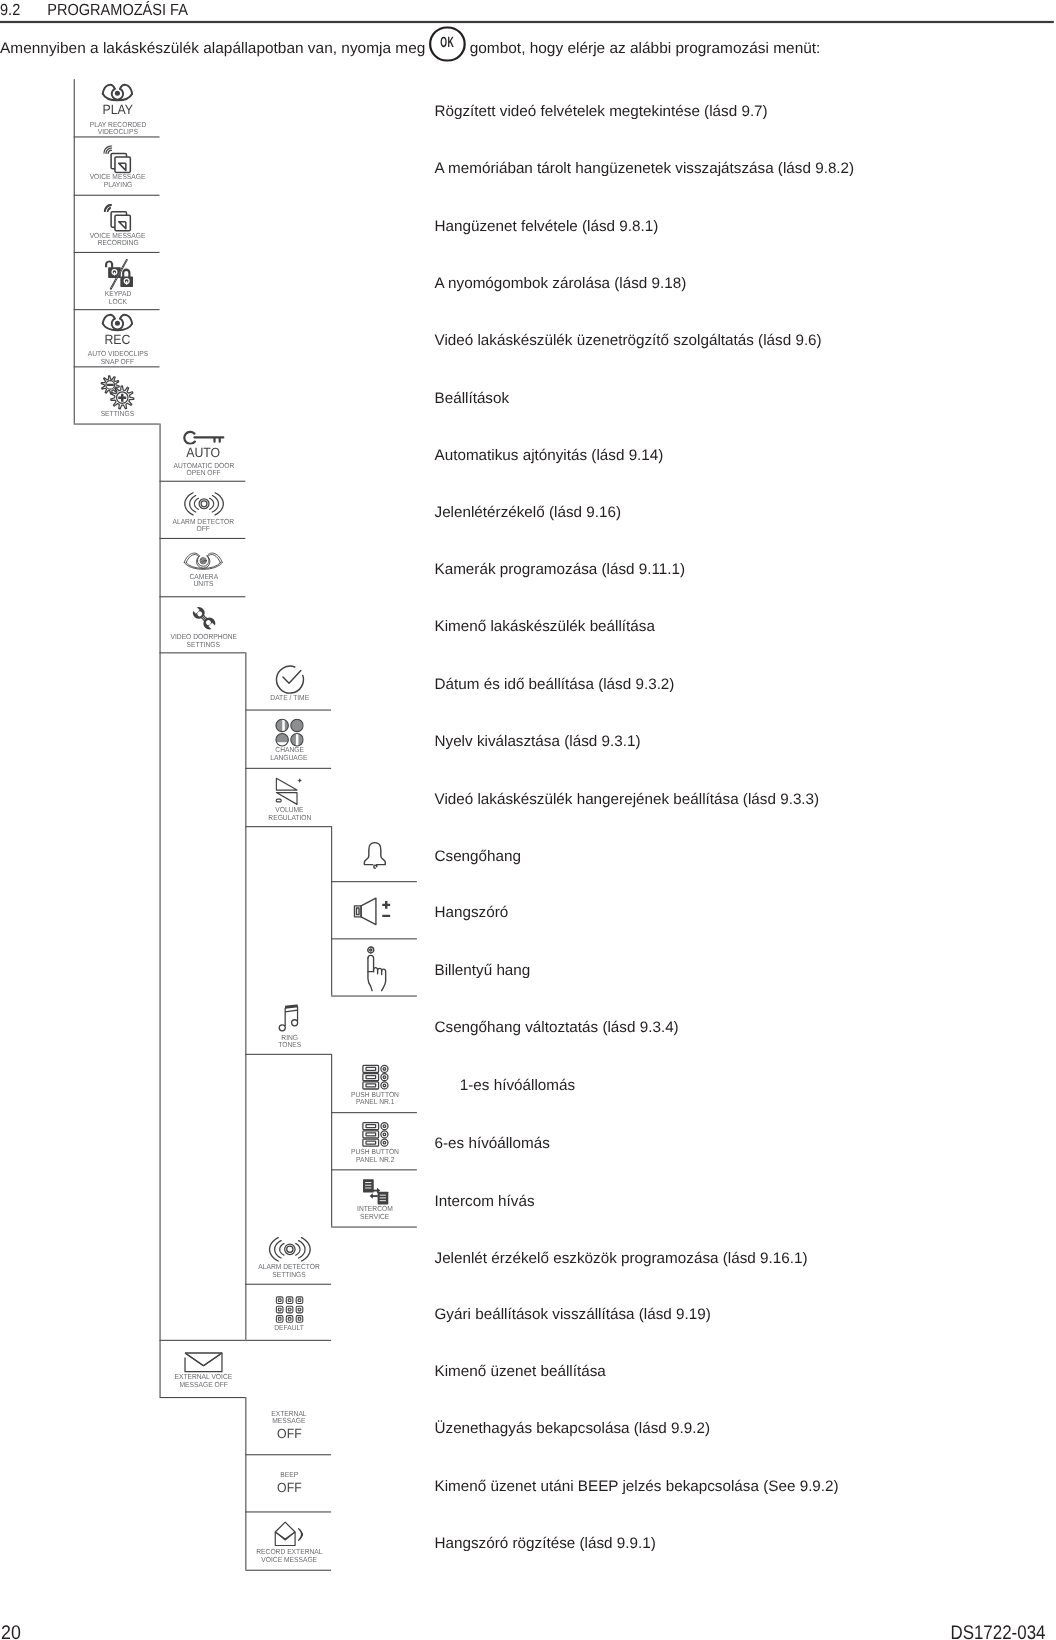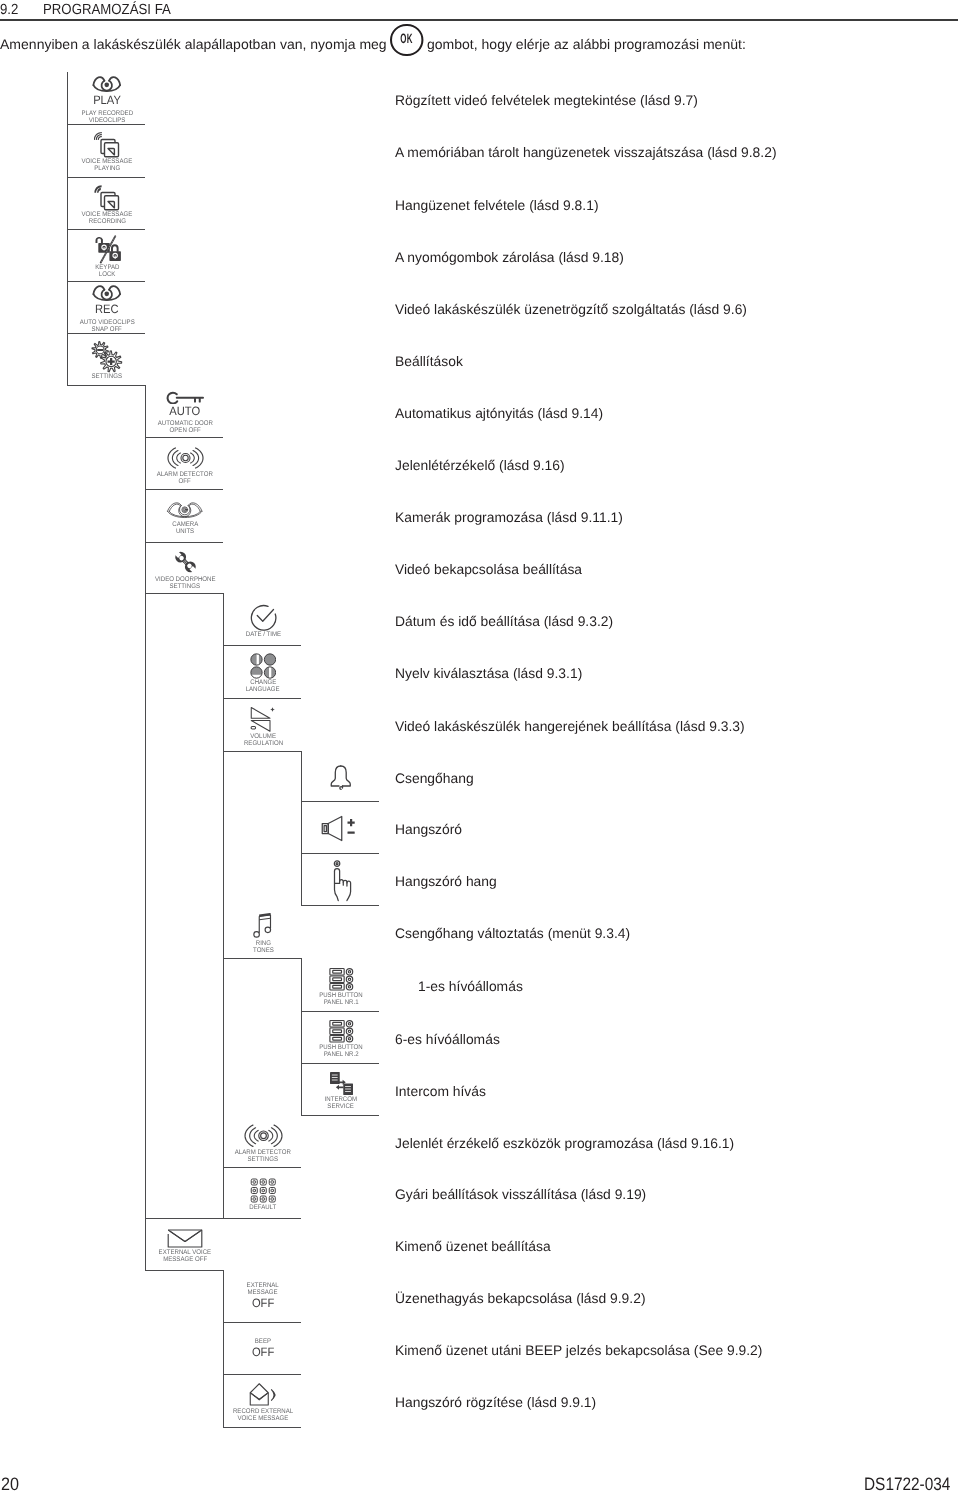--- a/index.html
+++ b/index.html
@@ -276,21 +276,21 @@
   <path d="M20.4,23.3 h7.2"></path>
                 <path d="M20.4,25.6 h7.2"></path>
                 <path d="M20.4,27.9 h7.2"></path>
  </g>
 </g>
           </svg>
         </span>
         <span class="sub">VIDEO DOORPHONE</span>
         <span class="sub">SETTINGS</span>
       </div>
-      <div class="rtxt" style="left:395px;top:562.0px">Videó bekapcsolása beállítása</div>
+      <div class="rtxt" style="left:395px;top:562.0px">Kimenő lakáskészülék beállítása</div>
       <div class="cell" style="left:224.0px;top:593px;height:52px">
         <span class="icowrap">
           <svg width="28" height="28" viewBox="0 0 56 56">
 <g fill="none" stroke="#414042" stroke-width="2.6" stroke-linecap="round" stroke-linejoin="round">
 <path d="M38.0,6.8 A24.5,24.5 0 1 0 52.5,22.0"></path>
 <path d="M16.5,25.0 L27.5,36.4 L49.0,13.0"></path>
 </g>
           </svg>
         </span>
         <span class="sub">DATE / TIME</span>
@@ -384,37 +384,37 @@
 <path d="M18.4,41.0 A3.5,3.5 0 0 1 25.4,41.0 L25.4,48.0"></path>
 <path d="M25.4,42.3 A3.5,3.5 0 0 1 32.4,42.3 L32.4,49.6"></path>
 <path d="M32.4,43.6 A3.5,3.5 0 0 1 39.4,43.6 L39.4,60.5
          C39.4,67.5 35.5,71.0 32.4,77.5"></path>
 <path d="M8.6,21.0 L8.6,56.5 C8.6,62.0 10.4,66.0 13.6,70.5 L15.8,77.5"></path>
 <path d="M18.4,44.4 L8.7,44.4"></path>
 </g>
           </svg>
         </span>
       </div>
-      <div class="rtxt" style="left:395px;top:873.5px">Hangszóró hang</div>
+      <div class="rtxt" style="left:395px;top:873.5px">Billentyű hang</div>
       <div class="cell" style="left:224.0px;top:905px;height:53px">
         <span class="icowrap">
           <svg width="22" height="27" viewBox="0 0 44 54">
 <g fill="none" stroke="#414042" stroke-width="2.3" stroke-linejoin="round">
 <path d="M14.5,39.5 L14.5,7.0 L37.0,4.0 L37.0,29.8"></path>
 <path d="M14.5,13.6 L37.0,10.6"></path>
 <circle cx="9.2" cy="42.8" r="5.5"></circle>
 <circle cx="31.7" cy="33.6" r="5.5"></circle>
 </g>
 <path d="M14.2,2.8 L37.3,-0.2 L37.3,4.3 L14.2,7.3 Z" fill="#414042"></path>
 </svg>
         </span>
         <span class="sub">RING</span>
         <span class="sub">TONES</span>
       </div>
-      <div class="rtxt" style="left:395px;top:926.0px">Csengőhang változtatás (menüt 9.3.4)</div>
+      <div class="rtxt" style="left:395px;top:926.0px">Csengőhang változtatás (lásd 9.3.4)</div>
       <div class="cell" style="left:302.0px;top:958px;height:53px">
         <span class="icowrap">
           <svg width="25" height="25" viewBox="0 0 50 50">
             <g fill="none" stroke="#414042" stroke-width="2.3" stroke-linejoin="round">
               <rect x="1.8" y="3.0" width="28.5" height="13.0" rx="1.6"></rect>
               <rect x="7.5" y="6.6" width="17.5" height="5.6" rx="0.8"></rect>
               <circle cx="41.0" cy="9.5" r="6.4"></circle>
               <circle cx="41.0" cy="9.5" r="2.4"></circle>
               <rect x="1.8" y="18.0" width="28.5" height="13.0" rx="1.6"></rect>
               <rect x="7.5" y="21.6" width="17.5" height="5.6" rx="0.8"></rect>

